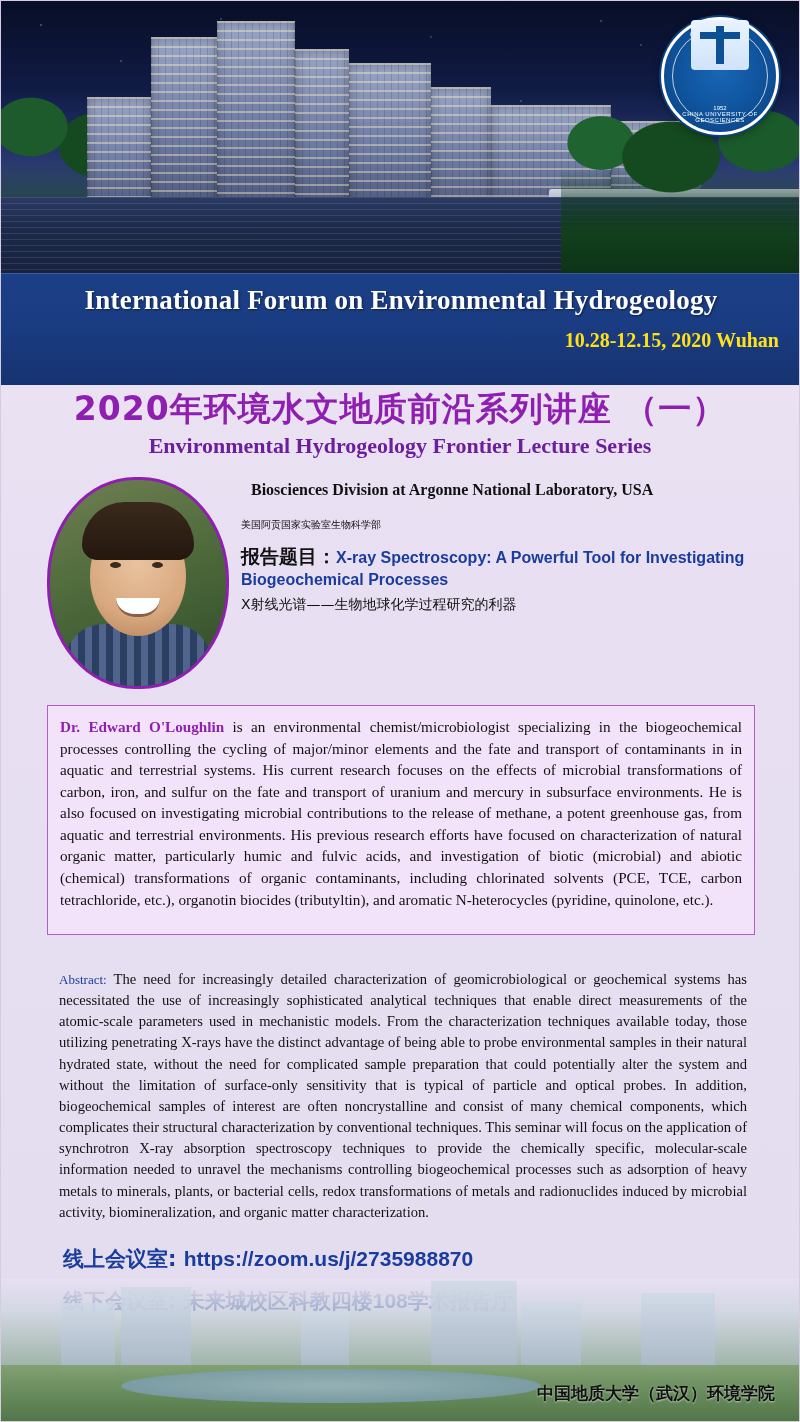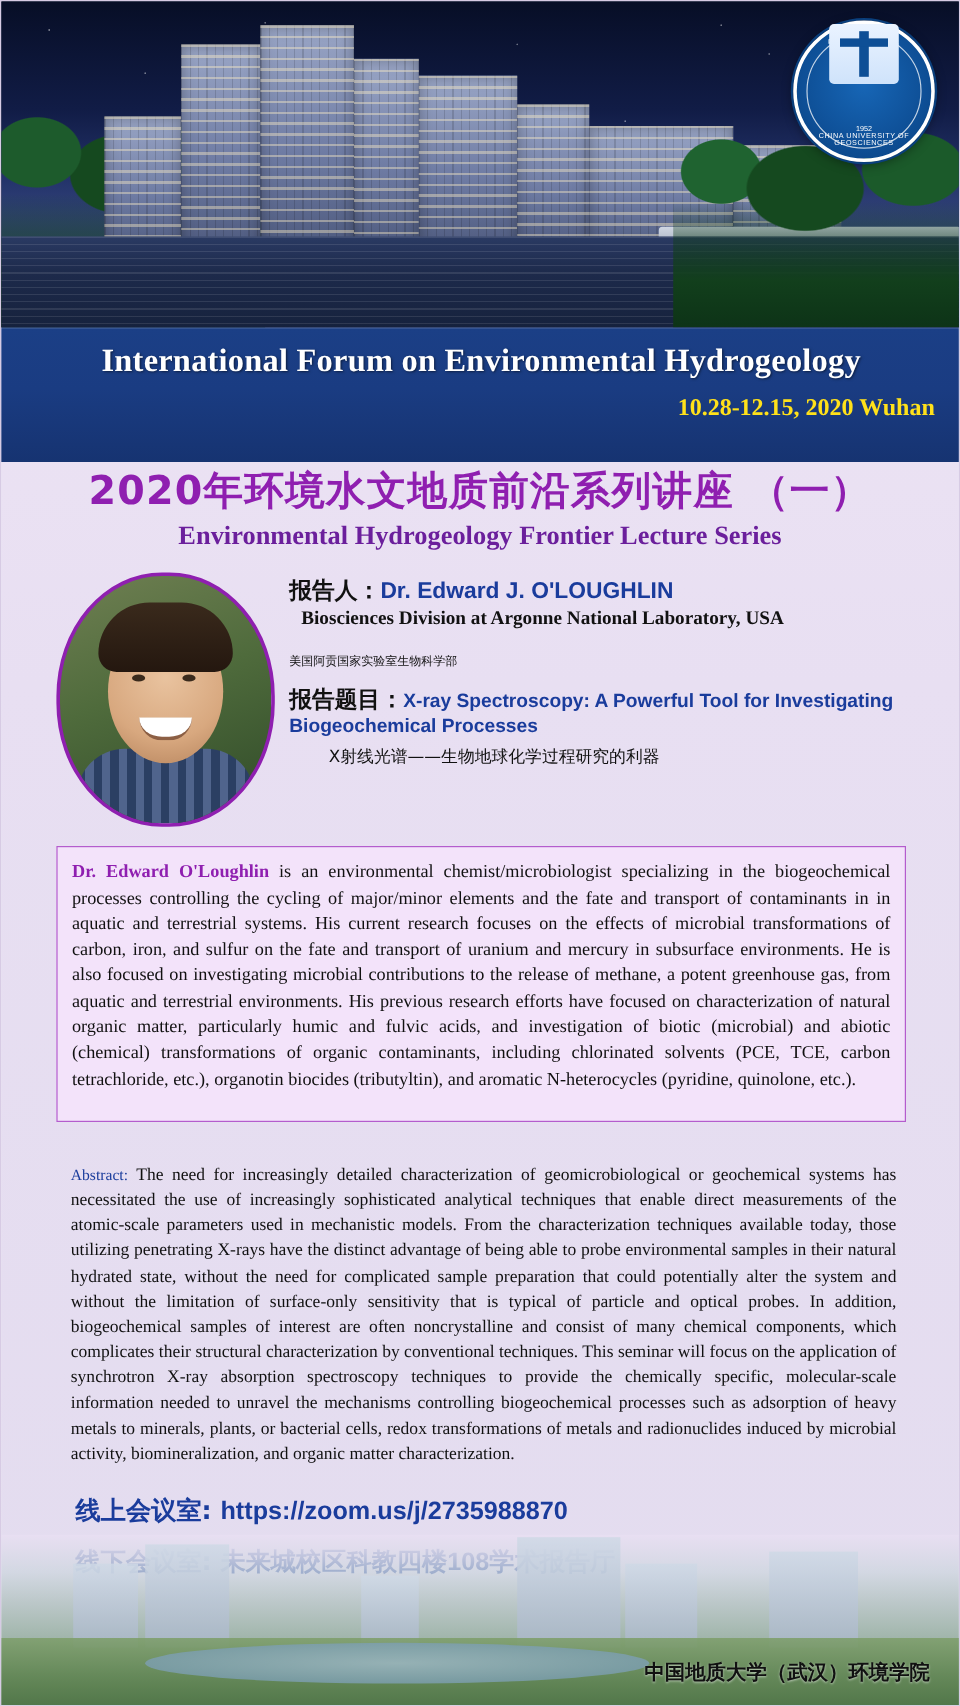--- a/index.html
+++ b/index.html
@@ -271,21 +271,20 @@
     font-weight:bold;
     font-family:"Liberation Sans", sans-serif;
     line-height:1.25;
     text-align:right;
   }
   .topic-zh {
     color:#111111;
     font-size:14px;
     font-family:"DejaVu Sans", sans-serif;
     margin-top:6px;
-    margin-left:33px;
   }
   .time-wrap { margin-top:12px; }
   .time-val {
     color:#1a3c9c;
     font-size:19px;
     font-weight:bold;
     font-family:"Liberation Sans", sans-serif;
   }
 
   
@@ -403,23 +402,20 @@
   <div class="portrait">
     <div class="shirt"></div>
     <div class="face"></div>
     <div class="hair"></div>
     <div class="eye-l"></div>
     <div class="eye-r"></div>
     <div class="smile"></div>
   </div>
 
   <div class="speaker-block">
-    <div class="line-speaker">
-      <span class="row-label">报告人：</span><span class="speaker-name">Dr. Edward J. O'LOUGHLIN</span>
-    </div>
     <div class="speaker-affil">Biosciences Division at Argonne National Laboratory, USA</div>
     <div class="speaker-affil-zh">美国阿贡国家实验室生物科学部</div>
 
     <div class="topic-wrap">
       <span class="row-label">报告题目：</span><span class="topic-en">X-ray Spectroscopy: A Powerful Tool for Investigating Biogeochemical Processes</span>
       <div class="topic-zh">X射线光谱——生物地球化学过程研究的利器</div>
     </div>
 
   </div>
 

